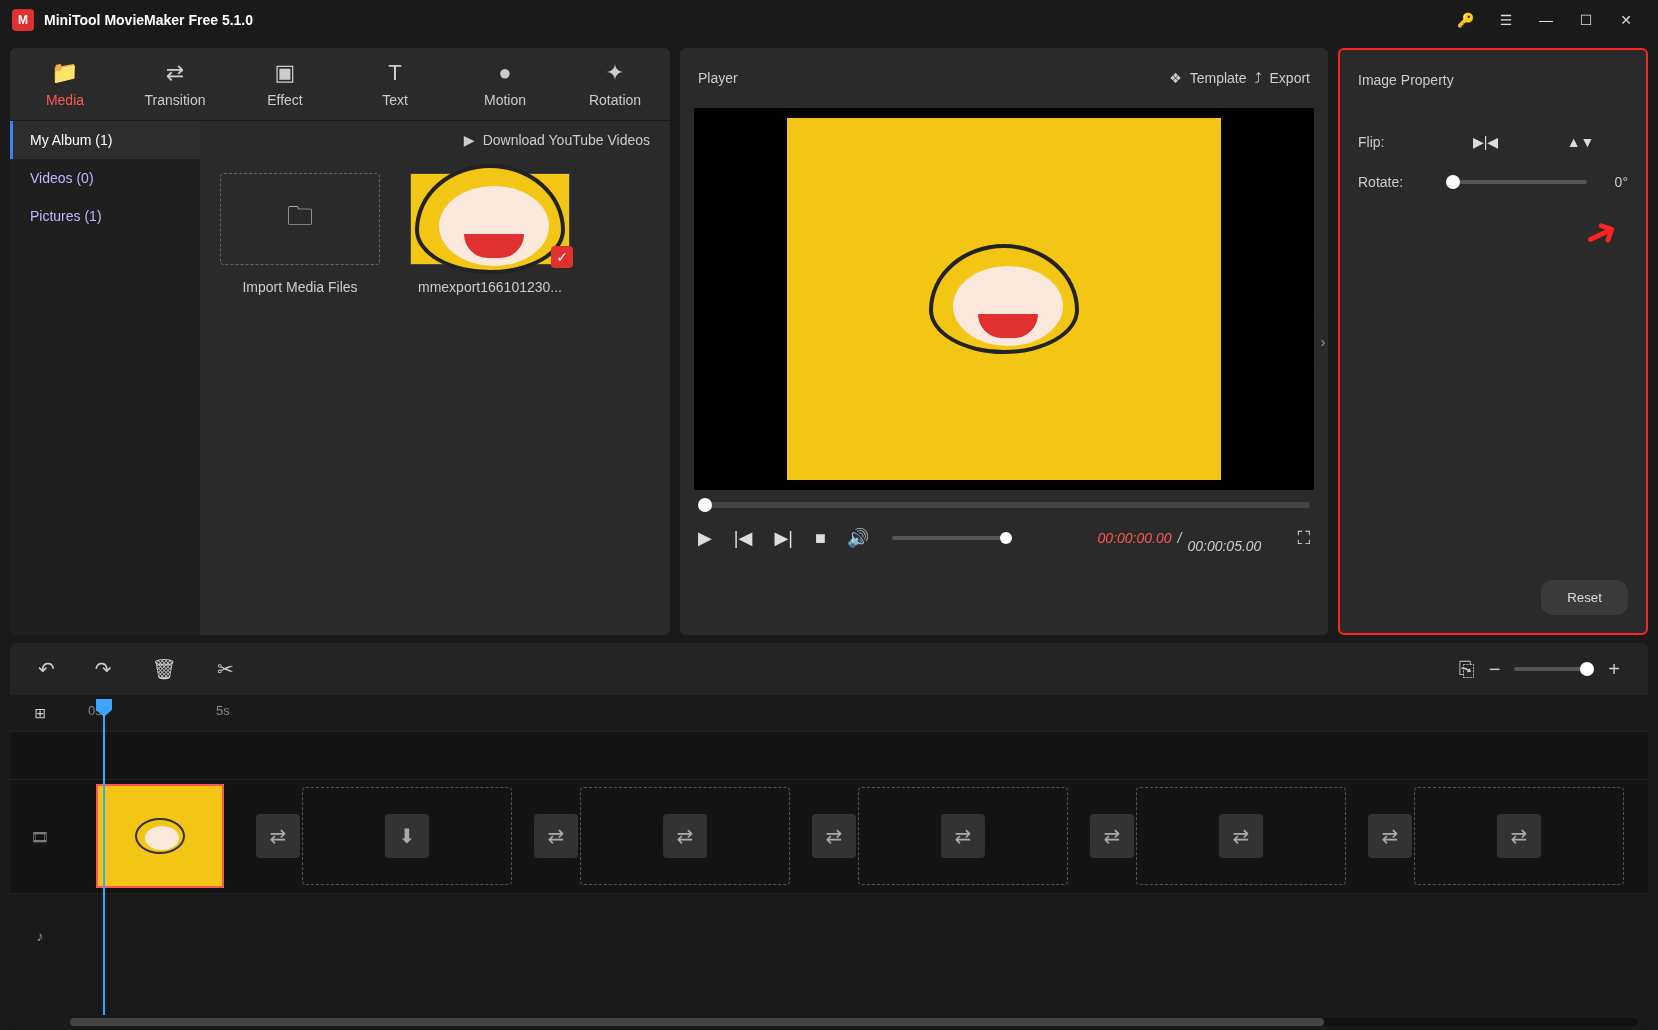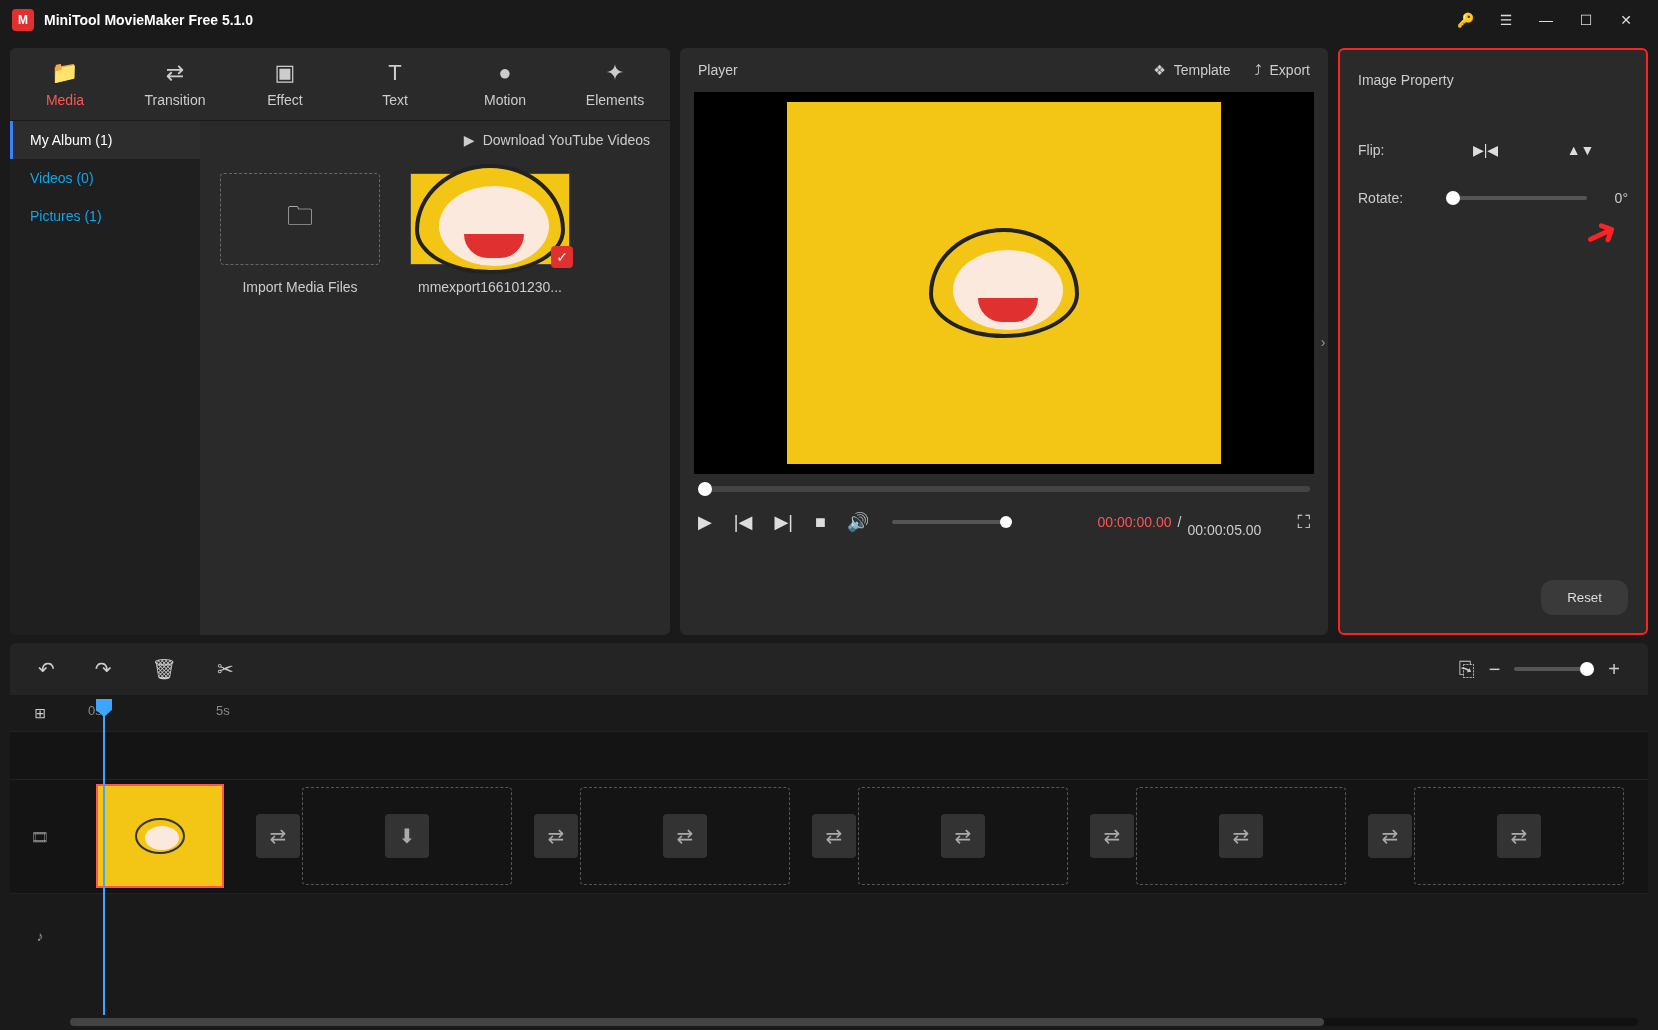--- a/index.html
+++ b/index.html
@@ -18,61 +18,61 @@
 .panel { background: #2a2a2a; border-radius: 6px; display:flex; flex-direction:column; overflow:hidden; }
 
 
 .left { width: 660px; }
 .tabs { display:flex; background: #2a2a2a; border-bottom: 1px solid #1a1a1a; }
 .tab { flex:1; display:flex; flex-direction:column; align-items:center; justify-content:center; height: 72px; cursor:pointer; color:#ccc; gap:6px; }
 .tab.active { color: #ff5555; }
 .tab .ticn { font-size: 22px; }
 .leftbody { display:flex; flex:1; }
 .sidebar { width: 190px; background:#1f1f1f; }
-.siderow { padding: 11px 20px; cursor:pointer; color:#0ea5e9; }
+.siderow { padding: 11px 20px; cursor:pointer; color:#c4b5fd; }
 .siderow.active { background:#2d2d2d; border-left:3px solid #3b82f6; padding-left:17px; color:#fff; }
 .mediazone { flex:1; padding: 0; display:flex; flex-direction:column; }
 .dlbar { height:38px; display:flex; justify-content:flex-end; align-items:center; gap:8px; padding:0 20px; color:#ccc; }
 .thumbs { display:flex; gap: 30px; padding: 14px 20px; }
 .thumbitem { width: 160px; text-align:center; }
 .importbox { height: 92px; border: 1px dashed #666; border-radius:4px; display:flex; align-items:center; justify-content:center; color:#ccc; font-size: 26px; cursor:pointer; }
 .mediathumb { height: 92px; background:#f3c616; border:1px solid #444; position:relative; display:flex; align-items:center; justify-content:center; }
 .mediathumb .check { position:absolute; right:-4px; bottom:-4px; width:22px; height:22px; background:#e03030; border-radius:4px; color:#fff; display:flex; align-items:center; justify-content:center; font-size:14px; }
 .thumbitem .cap { margin-top: 14px; color:#ccc; font-size:14px; white-space:nowrap; overflow:hidden; text-overflow:ellipsis; }
 
 
 .player { flex:1; width: 645px; }
-.player-head { height:44px; display:flex; align-items:center; padding:0 18px; gap:24px; }
+.player-head { height:60px; display:flex; align-items:center; padding:0 18px; gap:8px; }
 .player-head .ph-title { flex:1; color:#ccc; }
 .ph-btn { display:flex; align-items:center; gap:8px; color:#ccc; cursor:pointer; }
 .preview { background:#000; height: 382px; margin: 0 14px; display:flex; align-items:center; justify-content:center; position:relative; }
 .previmg { width: 434px; height: 362px; background:#f3c616; display:flex; align-items:center; justify-content:center; }
 .face { width:150px; height:110px; background:#f3c616; border:4px solid #222; border-radius:50% 50% 50% 50% / 60% 60% 40% 40%; position:relative; }
 .face::before { content:""; position:absolute; left:20px; top:18px; width:110px; height:80px; background:#fce9dd; border-radius:50%; }
 .face .mouth { position:absolute; left:45px; bottom:12px; width:60px; height:24px; background:#e03030; border-radius:0 0 30px 30px; }
 .collapse-handle { position:absolute; right:-2px; top:50%; transform:translateY(-50%); width:14px; height:50px; background:#2a2a2a; border-radius:4px 0 0 4px; display:flex; align-items:center; justify-content:center; color:#999; cursor:pointer; }
 .seekbar { margin: 12px 18px 0 18px; height:6px; background:#444; border-radius:3px; position:relative; }
 .seekbar .dot { position:absolute; left:0; top:-4px; width:14px; height:14px; background:#fff; border-radius:50%; }
 .controls { display:flex; align-items:center; gap:22px; padding: 14px 18px; }
 .cbtn { color:#ddd; cursor:pointer; font-size:18px; }
 .volbar { width: 120px; height:4px; background:#555; border-radius:2px; position:relative; }
 .volbar .vdot { position:absolute; right:0; top:-4px; width:12px; height:12px; background:#fff; border-radius:50%; }
-.timecode { margin-left:auto; display:flex; gap:6px; align-items:center; }
+.timecode { margin-left:auto; display:flex; gap:6px; align-items:center;font-style:italic; }
 .timecode .cur { color:#ff5555; }
 .timecode .tot { color:#ccc;margin-top:16px; }
 
 
 .props { width: 310px; border: 2px solid #ff2222; position:relative; }
 .props-head { height:60px; display:flex; align-items:center; padding:8px 18px; color:#ccc; }
 .props-body { padding: 0 18px; }
 .tabpair { display:flex; gap: 0; background:#222; border-radius:4px; overflow:hidden; }
 .ptab { flex:1; text-align:center; padding:10px 0; cursor:pointer; color:#ccc; background:#222; }
 .ptab.active { background:#3a3a3a; }
 .arrow-annot { position:absolute; top:160px; right:28px; color:#ff2222; font-size:40px; transform:rotate(-25deg); pointer-events:none;}
-.proprow { display:flex; align-items:center; margin-top: 28px; gap:20px; }
+.proprow { display:flex; align-items:center; margin-top: 20px; gap:20px; }
 .proprow .lbl { width:60px; color:#ccc; }
 .flipbtn { width:36px; height:24px; display:flex; align-items:center; justify-content:center; cursor:pointer; color:#ddd; }
 .rotslider { flex:1; height:4px; background:#555; border-radius:2px; position:relative; margin: 0 8px; }
 .rotslider .rdot { position:absolute; left:0; top:-5px; width:14px; height:14px; background:#fff; border-radius:50%; }
 .rotval { color:#ccc; }
 .resetrow { position:absolute; bottom:18px; right:18px; }
 .resetbtn { background:#3a3a3a; border:none; color:#ddd; padding:10px 26px; border-radius:12px; cursor:pointer; }
 
 
 .tlbar { height:52px; display:flex; align-items:center; padding:0 28px; gap:40px; background:#242424; margin: 8px 10px 0 10px; border-radius:6px 6px 0 0; }
@@ -135,21 +135,21 @@
       <div class="tab">
         <span class="ticn">T</span>
         <span>Text</span>
       </div>
       <div class="tab">
         <span class="ticn">●</span>
         <span>Motion</span>
       </div>
       <div class="tab">
         <span class="ticn">✦</span>
-        <span>Elements</span>
+        <span>Rotation</span>
       </div>
     </div>
     <div class="leftbody">
       <div class="sidebar">
         <div class="siderow active">My Album (1)</div>
         <div class="siderow">Videos (0)</div>
         <div class="siderow">Pictures (1)</div>
       </div>
       <div class="mediazone">
         <div class="dlbar">

